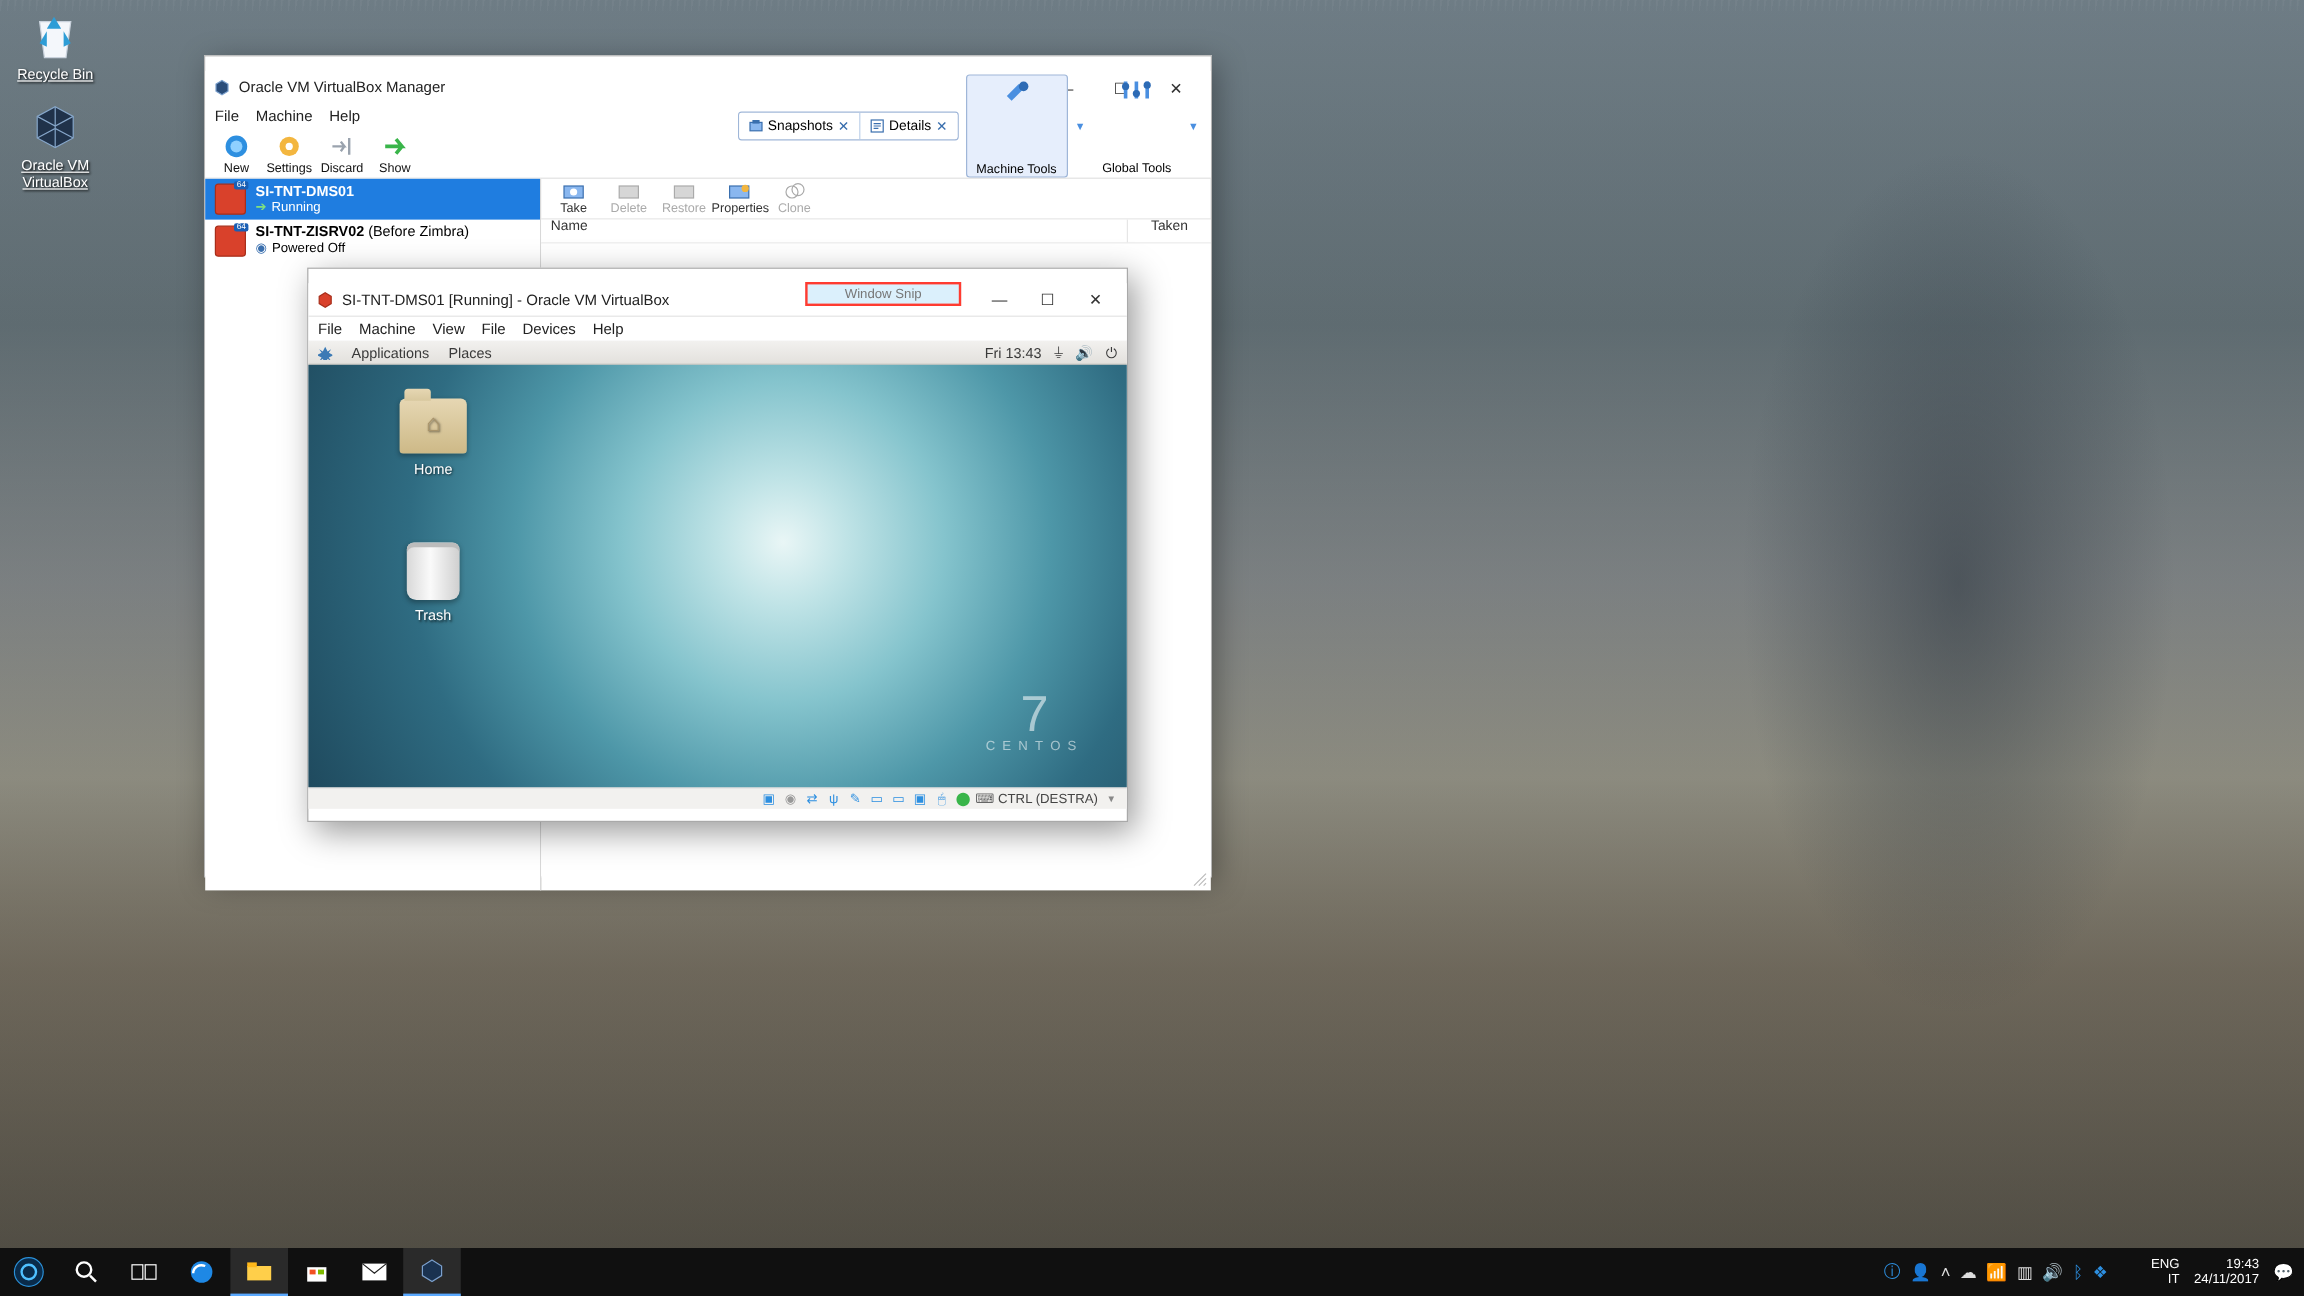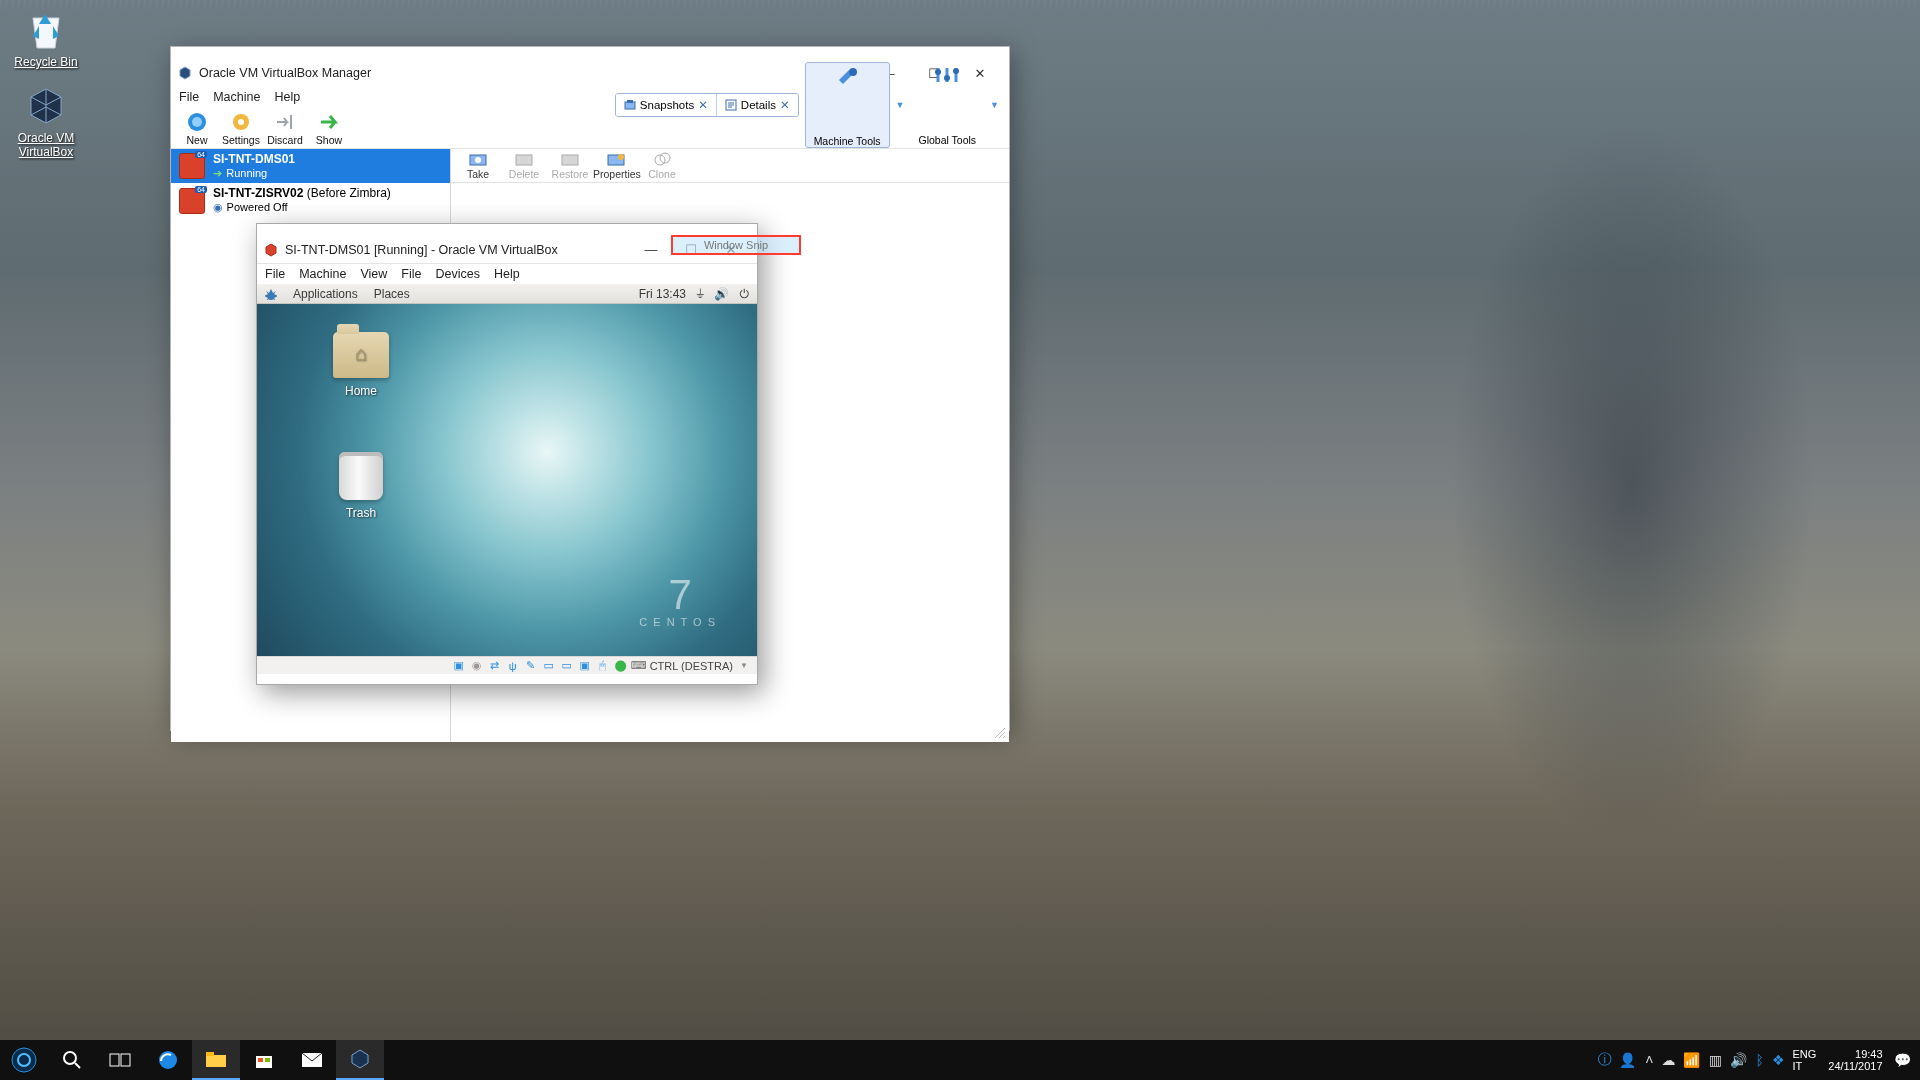--- a/index.html
+++ b/index.html
@@ -80,21 +80,21 @@
 .vm-status{height:18px;background:#f2f1ef;border-top:1px solid #d8d8d8;display:flex;align-items:center;justify-content:flex-end;gap:4px;padding:0 6px;font-size:11px;color:#444;}
 .vm-status .sicon{width:14px;height:14px;display:flex;align-items:center;justify-content:center;font-size:11px;}
 .snip-hint{position:absolute;width:130px;height:20px;border:2px solid #ff3b30;background:rgba(195,230,250,.6);top:-1px;left:414px;display:flex;align-items:center;justify-content:center;font-size:11px;color:#777;}
 
 .taskbar{position:absolute;left:0;right:0;bottom:0;height:40px;background:#101010;display:flex;align-items:center;color:#fff;}
 .taskbar .tleft{display:flex;align-items:center;height:100%;}
 .taskbar .tbtn{width:48px;height:40px;display:flex;align-items:center;justify-content:center;font-size:18px;color:#fff;cursor:pointer;}
 .taskbar .tbtn.active{border-bottom:2px solid #5aa9ff;background:#2a2a2a;}
 .taskbar .tray{margin-left:auto;display:flex;align-items:center;height:100%;gap:8px;padding:0 8px;font-size:12px;}
 .taskbar .tray .tic{font-size:14px;color:#ddd;}
-.taskbar .langblock{line-height:1.1;text-align:left;font-size:11px;}
+.taskbar .langblock{line-height:1.1;text-align:right;font-size:11px;margin-left:28px;}
 .taskbar .clock{line-height:1.1;text-align:right;font-size:11px;padding:0 4px;}
 svg{display:block;}
 </style>
 </head>
 <body>
 
 <div class="wallpaper-overlay"></div>
 
 <div class="desktop-icon" style="left:8px;top:6px;">
   <div class="glyph">
@@ -262,32 +262,36 @@
                 <circle cx="14" cy="5" r="3" fill="#f3b63f"></circle>
               </svg>
             </div><span>Properties</span></div>
         <div class="stb dis"><div class="sicon">
               <svg width="18" height="14">
                 <circle cx="7" cy="8" r="5" fill="none" stroke="#aaa"></circle>
                 <circle cx="12" cy="6" r="5" fill="none" stroke="#aaa"></circle>
               </svg>
             </div><span>Clone</span></div>
       </div>
+      <div class="snap-hdr">
+        <span>Name</span>
+        <span>Taken</span>
+      </div>
       <div class="snap-list">
         <div class="resize-grip">
             <svg width="14" height="14">
               <path d="M2 12L12 2M6 12l6-6M10 12l2-2" stroke="#bbb"></path>
             </svg>
           </div>
       </div>
     </div>
   </div>
 </div>
 
-<div class="vmwin" style="left:256px; top:223px; width:502px; height:462px;">
+<div class="vmwin" style="left:256px; top:223px; width:684px; height:462px;">
   <div class="titlebar" style="position:relative;">
     <div class="ticon">
         <svg width="14" height="14">
           <path d="M7 1l5 3v6l-5 3-5-3V4z" fill="#d9412b" stroke="#a82e1a"></path>
         </svg>
       </div>
     <span>SI-TNT-DMS01 [Running] - Oracle VM VirtualBox</span>
     <div class="snip-hint">
         <span>Window Snip</span>
       </div>

